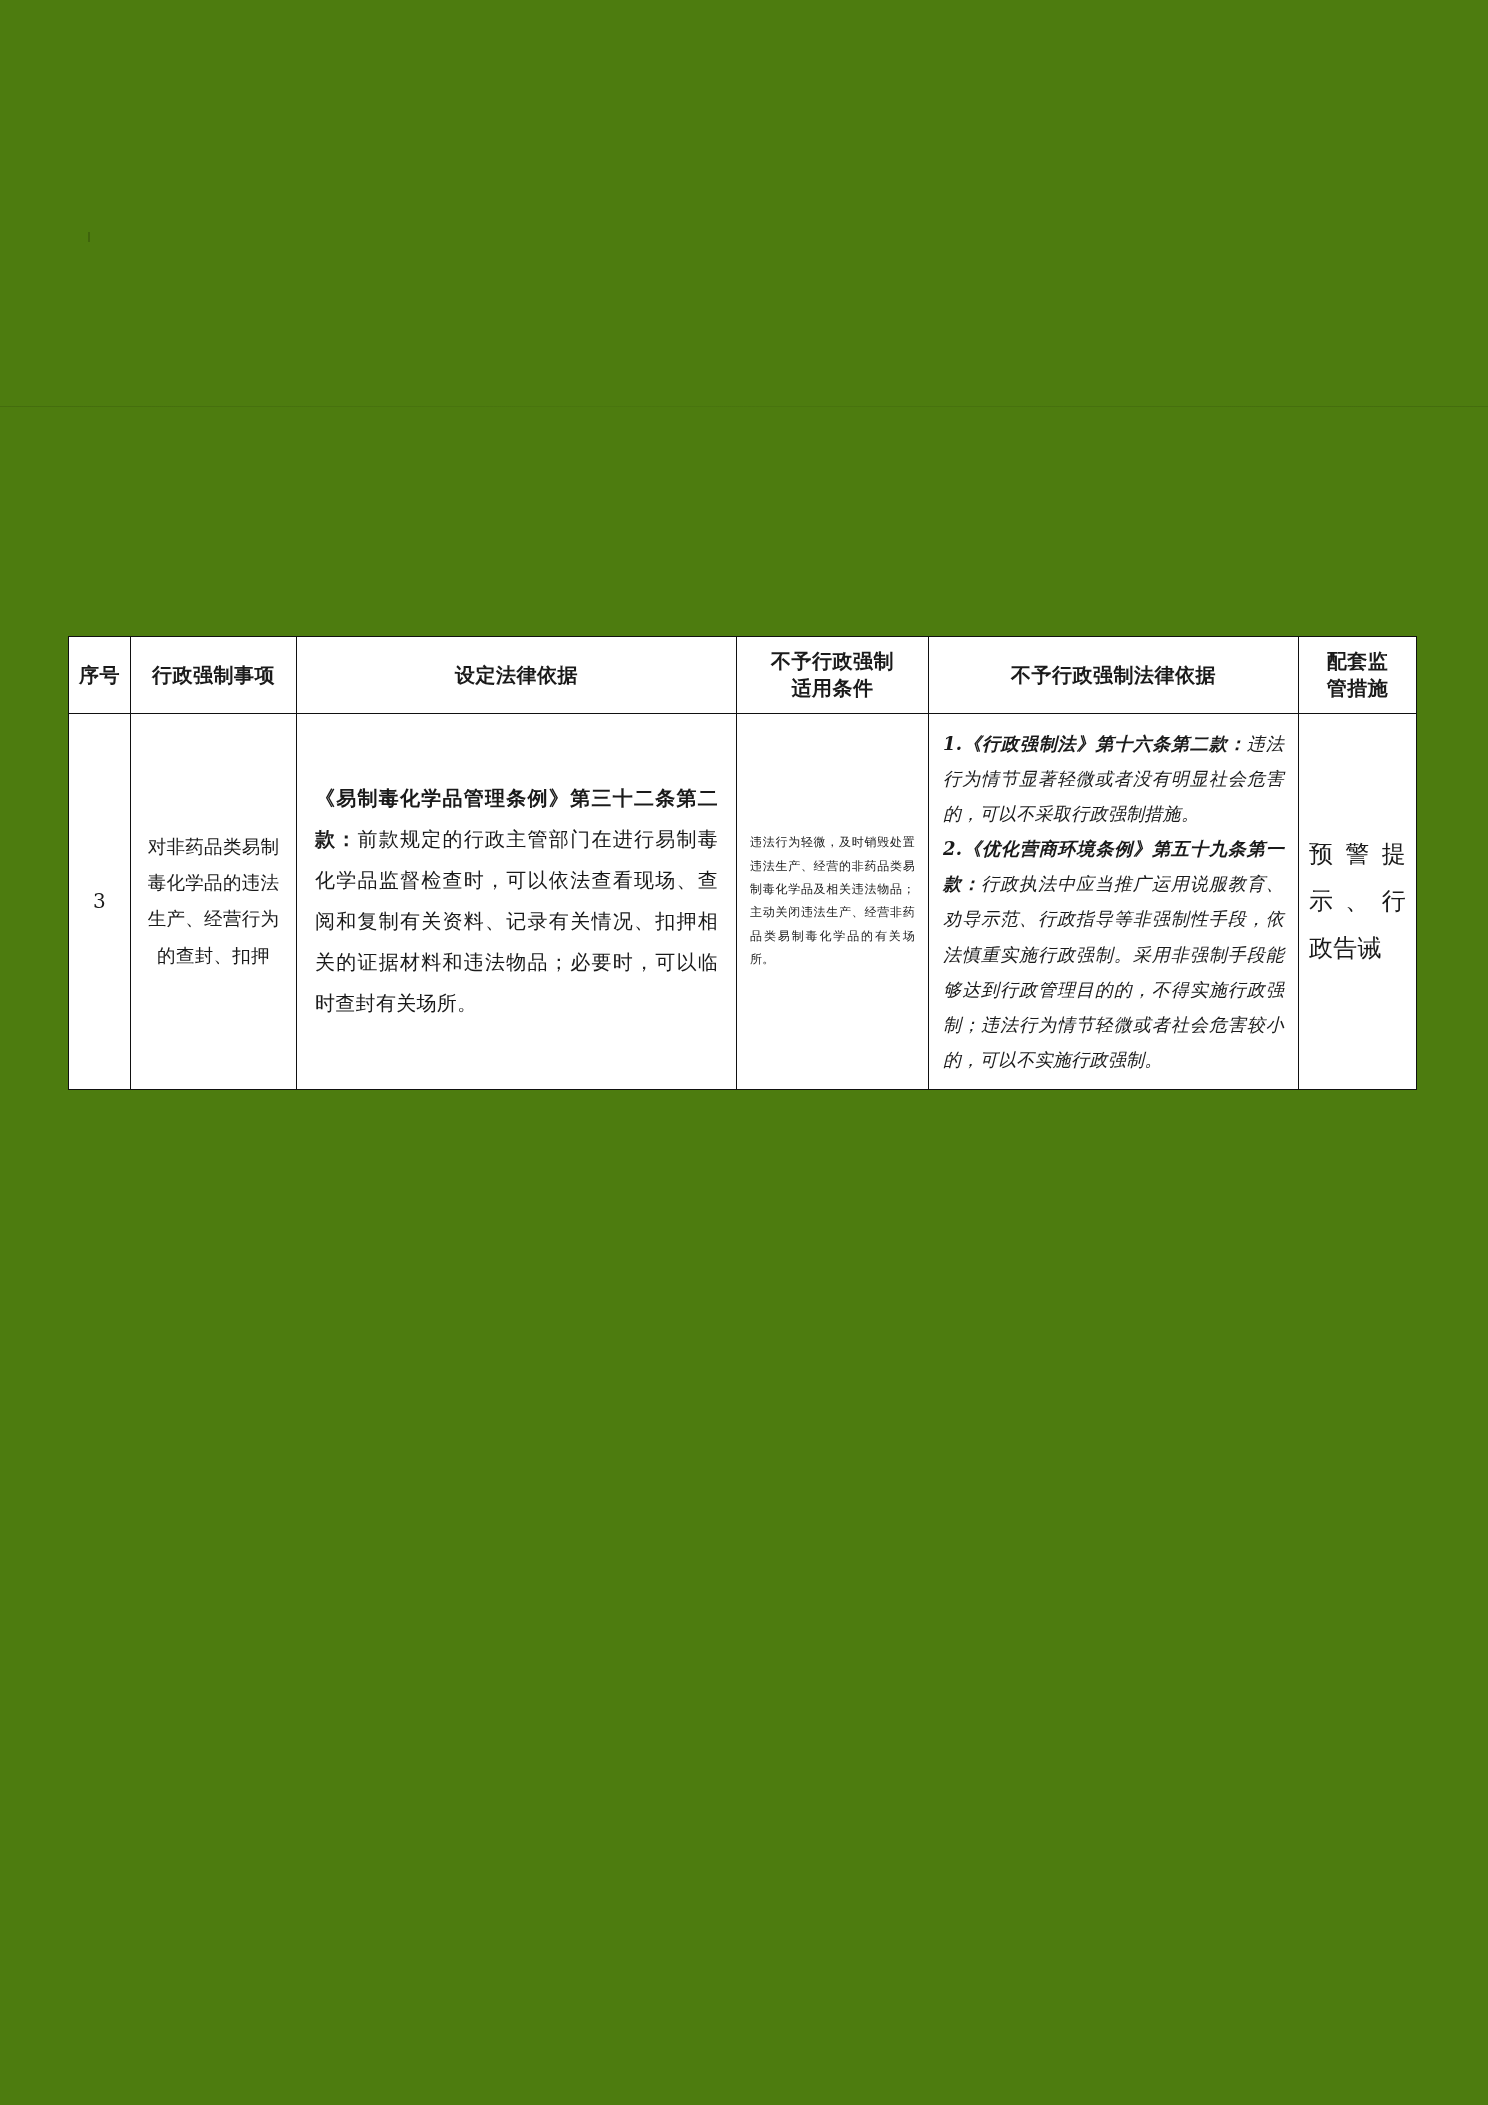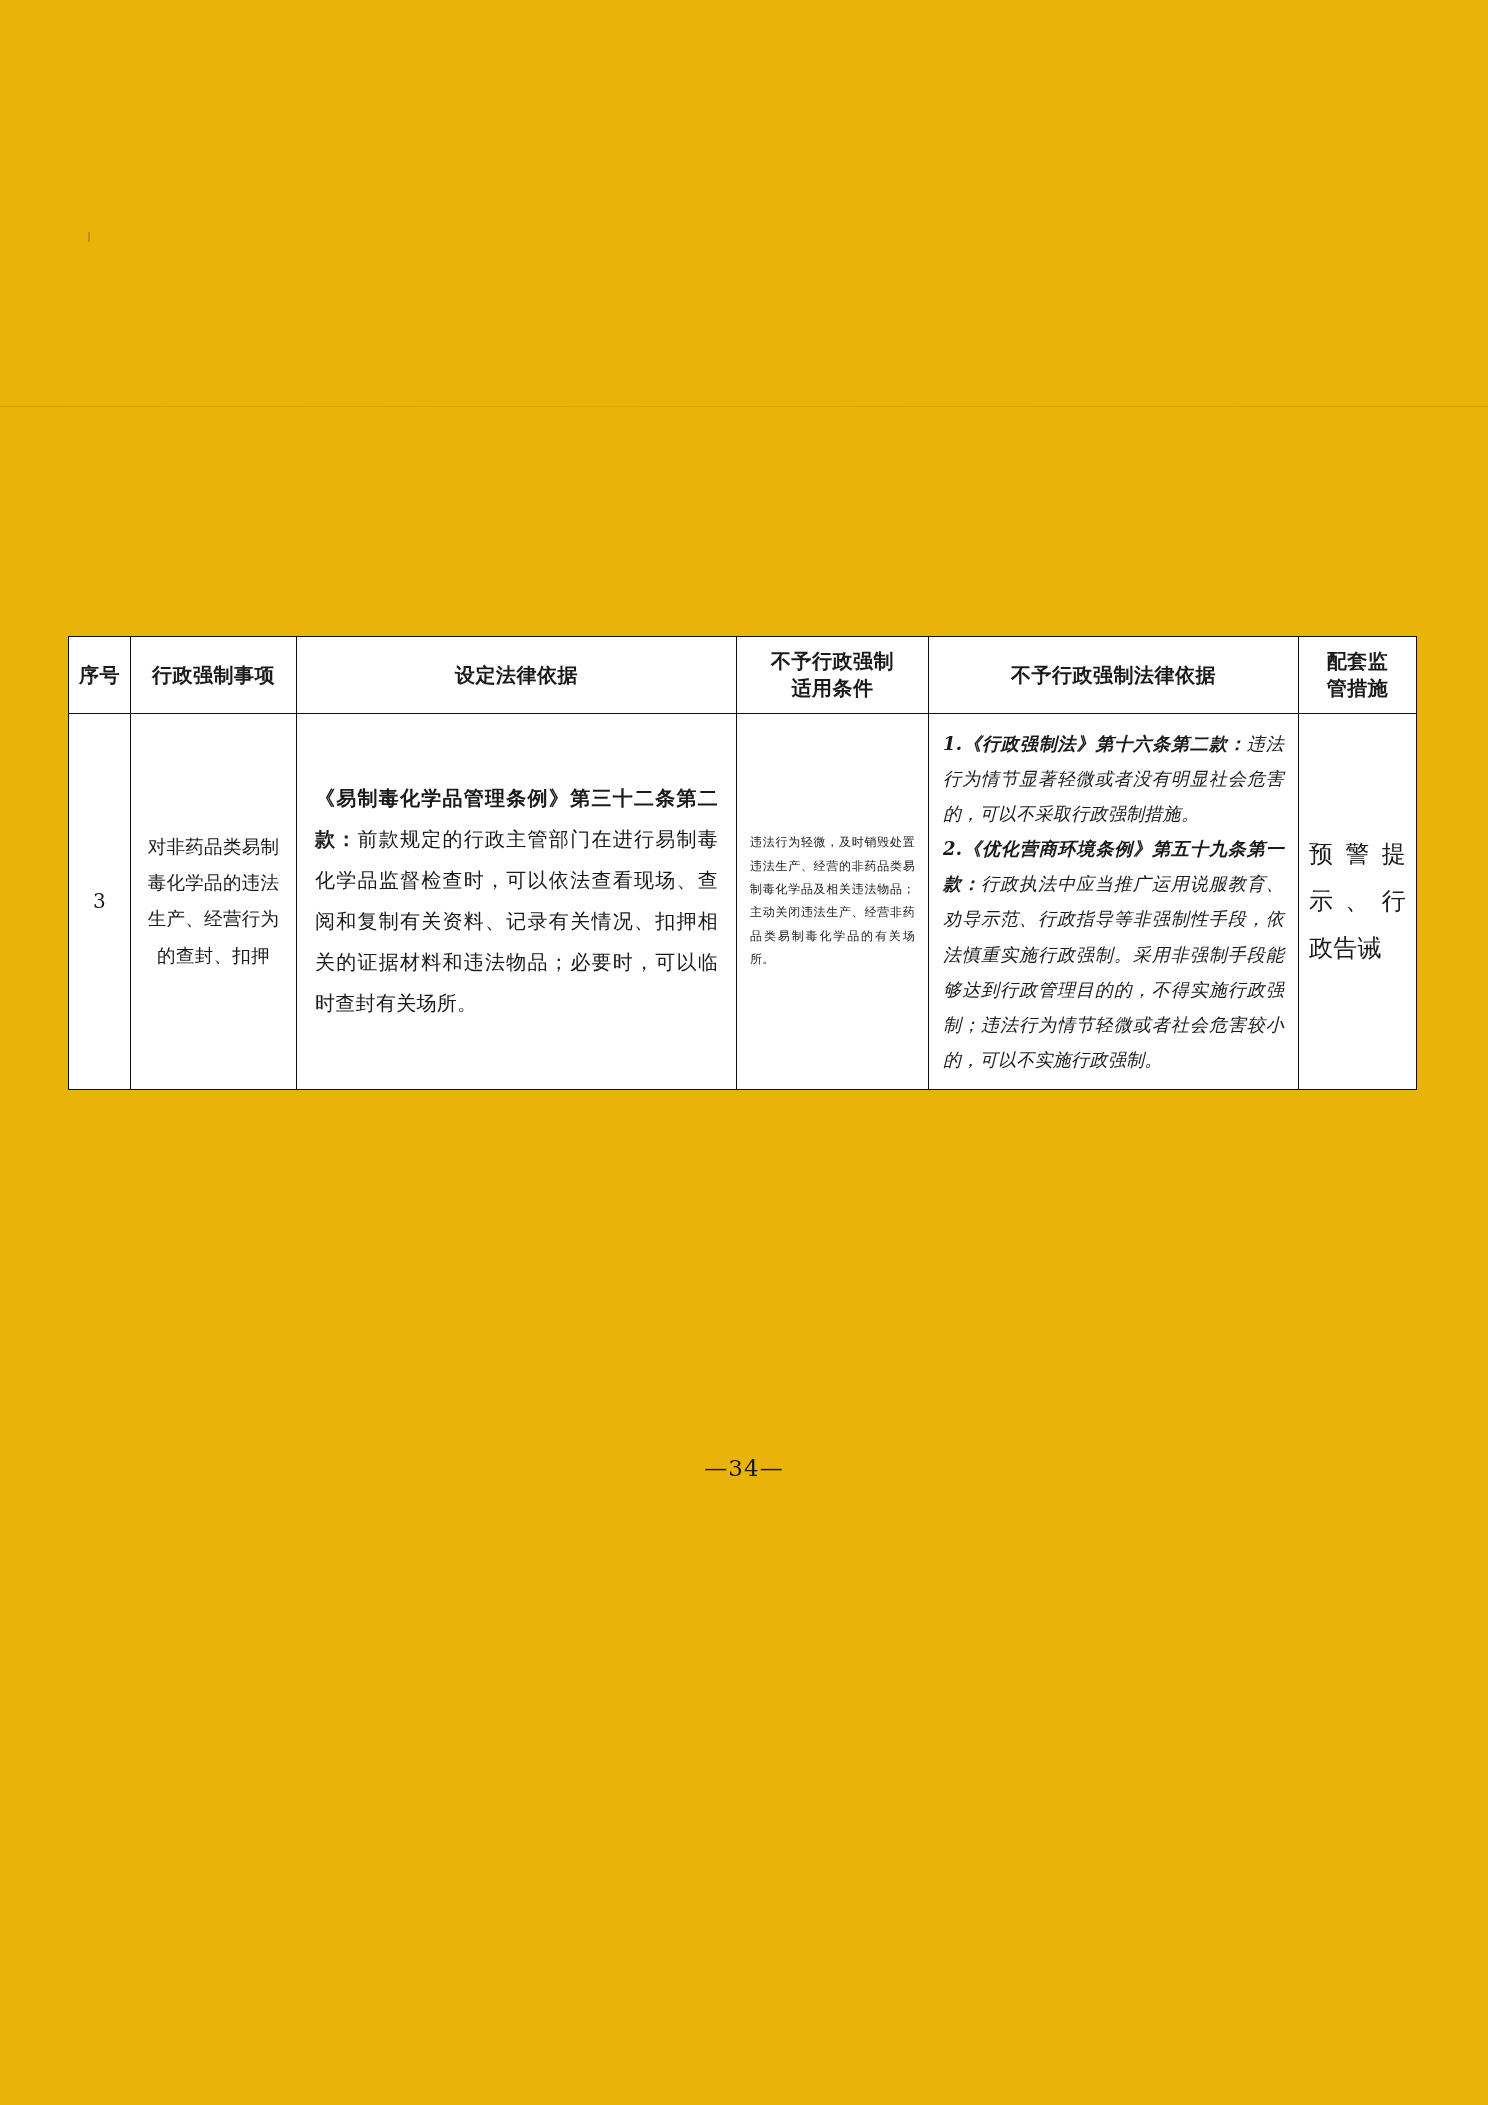--- a/index.html
+++ b/index.html
@@ -10,21 +10,21 @@
   body {
     width: 1488px;
     height: 2105px;
     position: relative;
     font-family: "DejaVu Sans", "Liberation Sans", sans-serif;
     color: #1a1a1a;
   }
   .page {
     position: absolute;
     inset: 0;
-    background: #eab308;
+    background: #4d7c0f;
   }
   
   .scan-rule-top {
     position: absolute;
     left: 0;
     right: 0;
     top: 406px;
     height: 1px;
     background: linear-gradient(to right, rgba(0,0,0,0.12), rgba(0,0,0,0.05) 40%, rgba(0,0,0,0.12));
   }
@@ -193,15 +193,14 @@
             <p><b>2.</b><b>《优化营商环境条例》第五十九条第一款：</b><span>行政执法中应当推广运用说服教育、劝导示范、行政指导等非强制性手段，依法慎重实施行政强制。采用非强制手段能够达到行政管理目的的，不得实施行政强制；违法行为情节轻微或者社会危害较小的，可以不实施行政强制。</span></p>
           </div>
         </td>
         <td class="body-cell">
           <div class="cell-inner cell-measure">预警提示、行政告诫</div>
         </td>
       </tr>
     </tbody>
   </table>
 
-  <div class="page-number">—34—</div>
 
 </div>
 
 </body></html>

